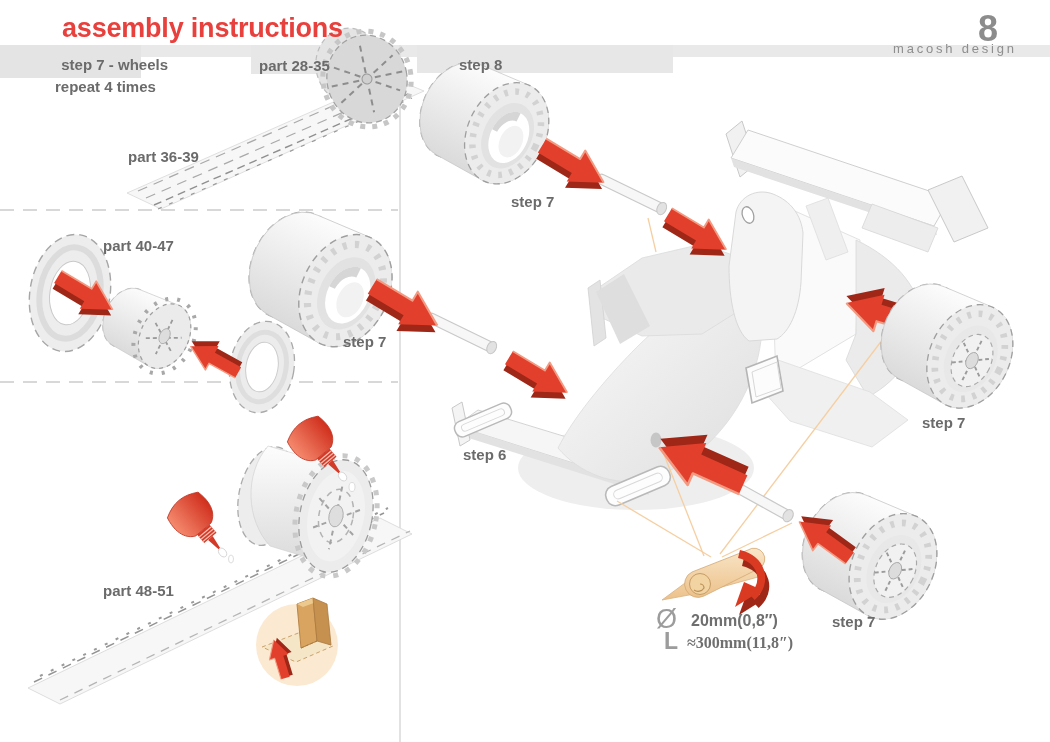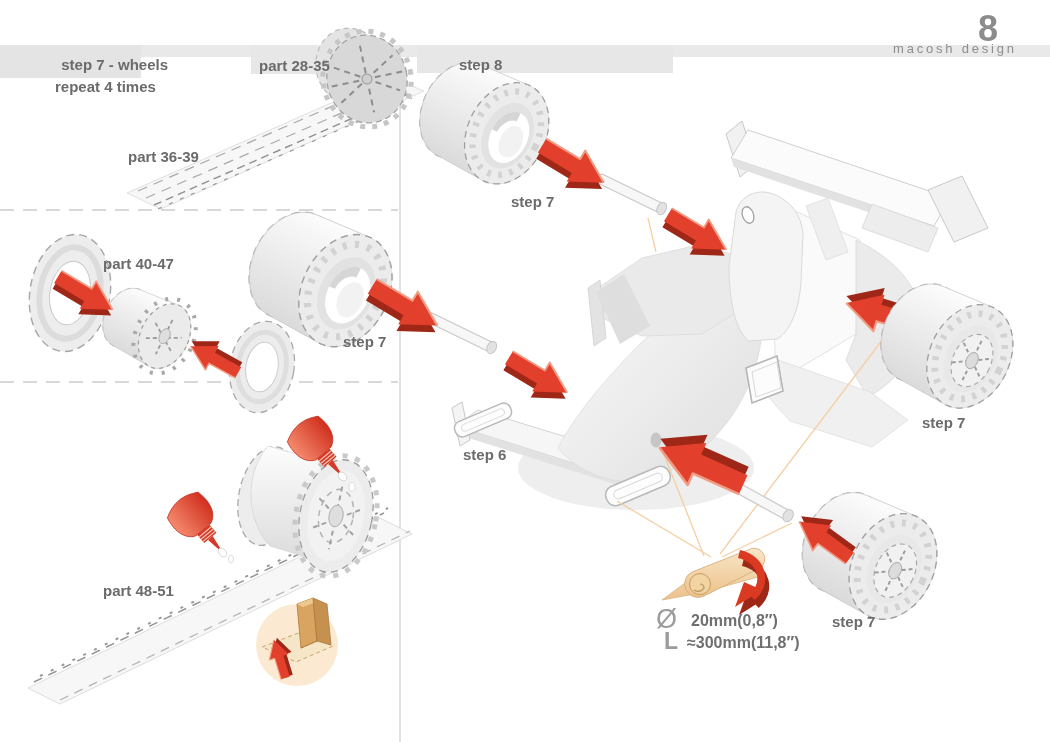--- a/index.html
+++ b/index.html
@@ -263,34 +263,35 @@
       <path d="M700,584 a4,4 0 0 1 4,4 a7,7 0 0 1 -10,2" fill="none" stroke="#bb8f55" stroke-width="1.2"></path>
       <g>
         <path d="M741,558 C765,564 770,587 754,601" fill="none" stroke="#9e2717" stroke-width="8" transform="translate(2,4)"></path>
         <polygon points="764,594 737,611 746,586" fill="#9e2717" transform="translate(2,4)"></polygon>
         <path d="M739,554 C763,560 768,583 752,597" fill="none" stroke="#da3a22" stroke-width="8"></path>
         <polygon points="762,590 735,607 744,582" fill="#da3a22"></polygon>
       </g>
     </g>
   </svg>
 
+  <div class="title" style="left:62px;top:13px;">assembly instructions</div>
   <div class="pageno" style="left:950px;top:8px;width:48px;">8</div>
   <div class="brand" style="left:893px;top:41px;">macosh design</div>
 
   <div class="lbl" style="left:0;top:56px;width:131px;text-align:right;margin-left:37px;">step 7 - wheels</div>
   <div class="lbl" style="left:55px;top:78px;">repeat 4 times</div>
   <div class="lbl" style="left:259px;top:57px;">part 28-35</div>
   <div class="lbl" style="left:431px;top:56px;margin-left:28px;">step 8</div>
   <div class="lbl" style="left:128px;top:139px;margin-top:9px;">part 36-39</div>
-  <div class="lbl" style="left:103px;top:237px;margin-top:18px;">part 40-47</div>
+  <div class="lbl" style="left:103px;top:237px;">part 40-47</div>
   <div class="lbl" style="left:343px;top:333px;">step 7</div>
   <div class="lbl" style="left:103px;top:582px;">part 48-51</div>
   <div class="lbl" style="left:511px;top:193px;">step 7</div>
   <div class="lbl" style="left:463px;top:446px;">step 6</div>
   <div class="lbl" style="left:922px;top:414px;">step 7</div>
   <div class="lbl" style="left:832px;top:613px;">step 7</div>
 
   <div class="spec-sym" style="left:656px;top:604px;">Ø</div>
   <div class="spec-txt" style="left:691px;top:612px;">20mm(0,8″)</div>
   <div class="spec-sym b" style="left:664px;top:628px;">L</div>
-  <div class="spec-txt" style="left:687px;top:634px;">≈300mm(11,8″)</div>
+  <div class="spec-txt" style="left:687px;top:634px;font-family:Liberation Serif, serif;">≈300mm(11,8″)</div>
 
 </div>
 
 </body></html>

